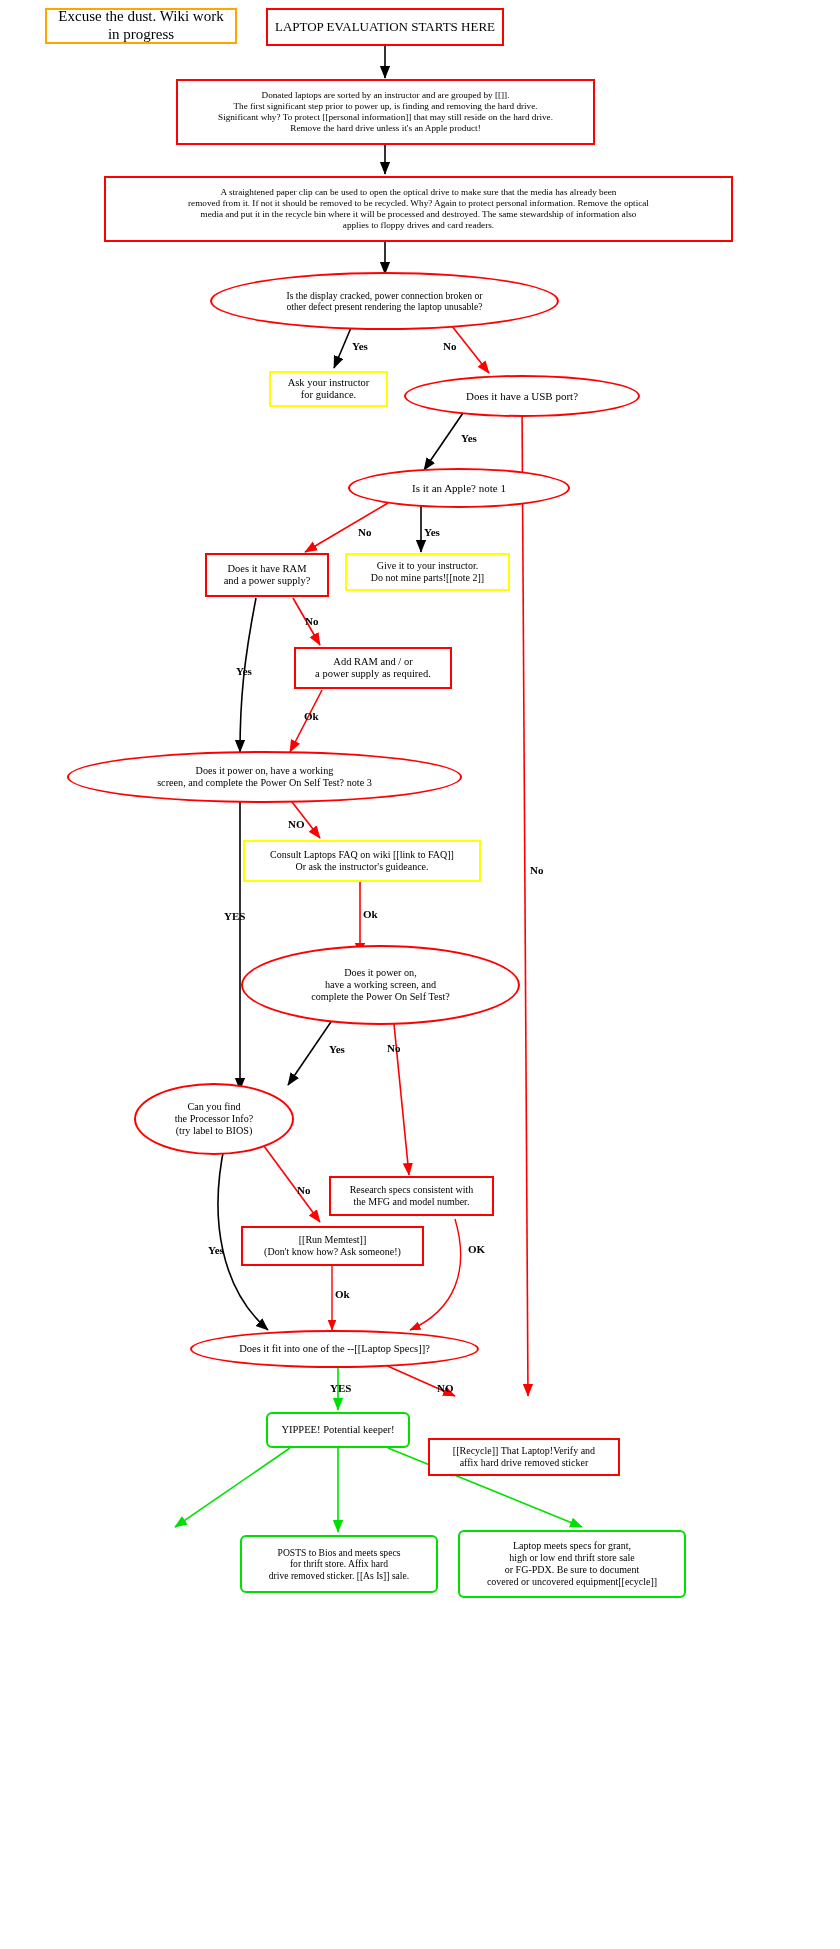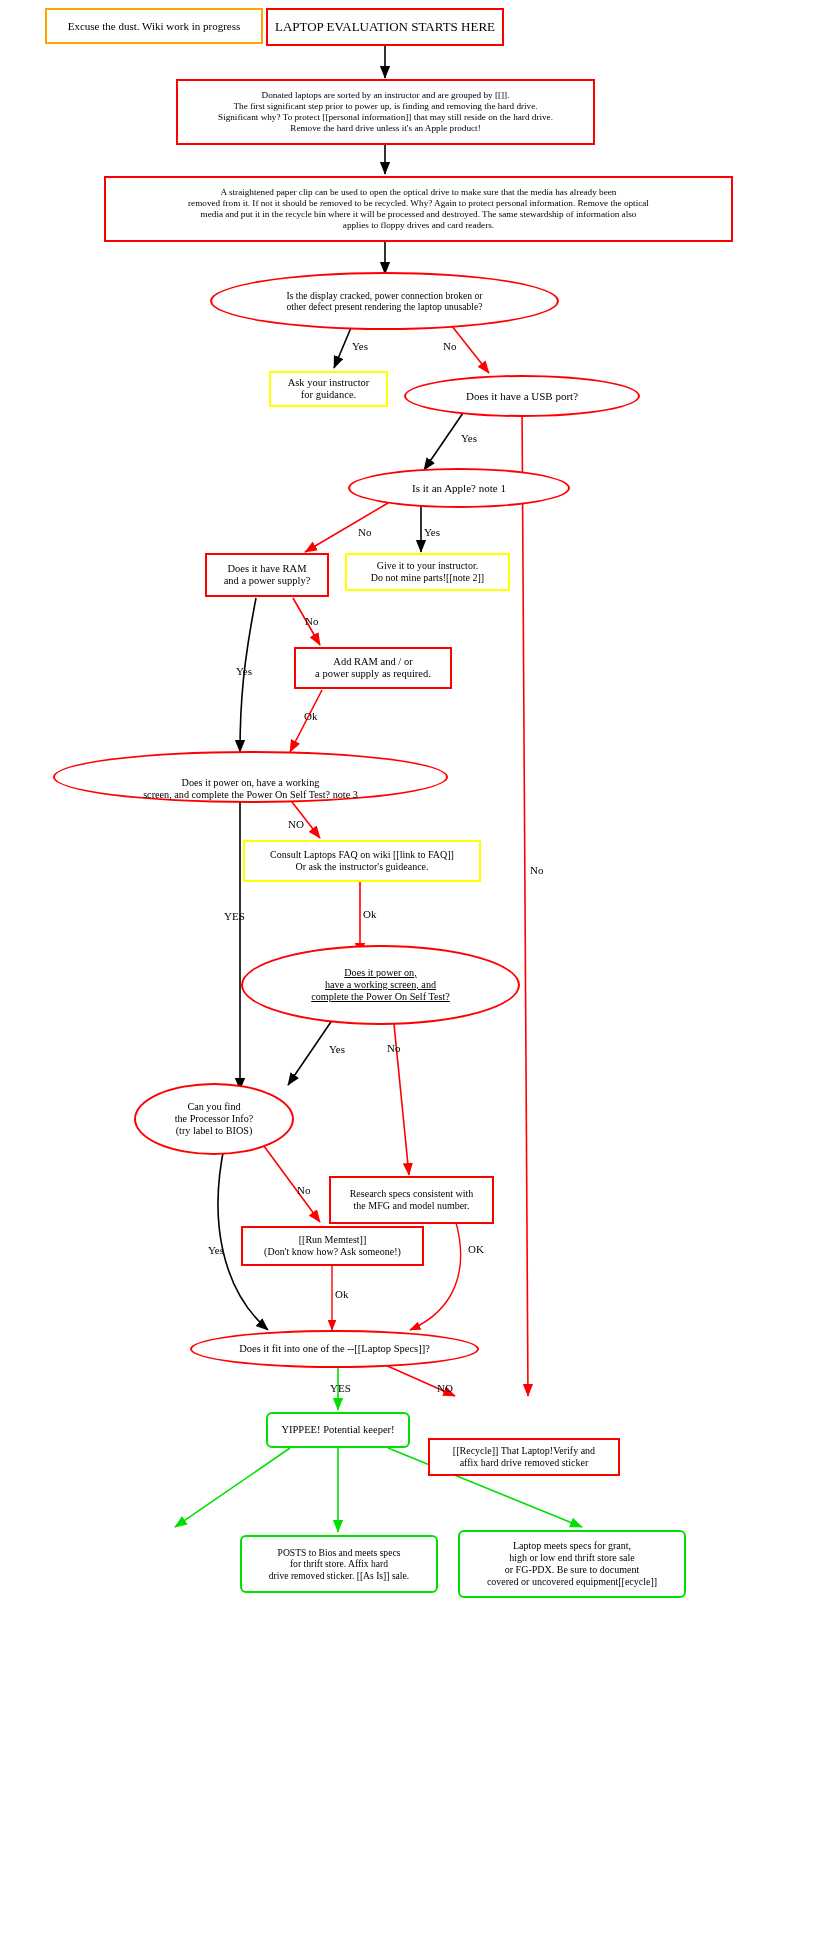--- a/index.html
+++ b/index.html
@@ -51,20 +51,21 @@
     border: 2px solid #ff0000;
     border-radius: 50%;
   }
   .edge-label {
     position: absolute;
     color: #000000;
     font-family: "Liberation Serif", "DejaVu Serif", serif;
     font-size: 11px;
     white-space: nowrap;
     background: transparent;
+    font-weight: bold;
   }
 </style>
 </head>
 <body>
 
 <div id="canvas">
 
   <svg class="edges" viewBox="0 0 840 1949">
     <defs>
       <marker id="arrowBlack" markerWidth="9" markerHeight="9" refX="7.5" refY="3.2" orient="auto" markerUnits="strokeWidth">
@@ -124,21 +125,21 @@
 
     <path d="M383,1364 L455,1396" stroke="#ff0000" stroke-width="1.6" fill="none" marker-end="url(#arrowRed)"></path>
 
     <path d="M290,1448 L175,1527" stroke="#00e000" stroke-width="1.6" fill="none" marker-end="url(#arrowGreen)"></path>
 
     <path d="M338,1448 L338,1532" stroke="#00e000" stroke-width="1.6" fill="none" marker-end="url(#arrowGreen)"></path>
 
     <path d="M388,1448 L582,1527" stroke="#00e000" stroke-width="1.6" fill="none" marker-end="url(#arrowGreen)"></path>
   </svg>
 
-  <div class="node box orange" style="left:45px; top:8px; width:218px; height:36px; font-size:11px;">
+  <div class="node box orange" style="left:45px; top:8px; width:192px; height:36px; font-size:15px;">
     <span class="txt">Excuse the dust. Wiki work in progress</span>
   </div>
 
   <div class="node box red" style="left:266px; top:8px; width:238px; height:38px; font-size:13px;">
     <span class="txt">LAPTOP EVALUATION STARTS HERE</span>
   </div>
 
   <div class="node box red" style="left:176px; top:79px; width:419px; height:66px; font-size:9.2px;">
     <span class="txt">Donated laptops are sorted by an instructor and are grouped by [[]].
 The first significant step prior to power up, is finding and removing the hard drive.
@@ -179,43 +180,43 @@
   <div class="node box red" style="left:205px; top:553px; width:124px; height:44px; font-size:10.5px;">
     <span class="txt">Does it have RAM
 and a power supply?</span>
   </div>
 
   <div class="node box red" style="left:270px; top:647px; width:158px; height:42px; font-size:10.5px;margin-left:24px;">
     <span class="txt">Add RAM and / or
 a power supply as required.</span>
   </div>
 
-  <div class="node ellipse" style="left:53px; top:751px; width:395px; height:52px; font-size:10.2px;align-items:flex-end;">
+  <div class="node ellipse" style="left:67px; top:751px; width:395px; height:52px; font-size:10.2px;">
     <span class="txt">Does it power on, have a working
 screen, and complete the Power On Self Test? note 3</span>
   </div>
 
   <div class="node box yellow" style="left:243px; top:840px; width:238px; height:42px; font-size:10px;">
     <span class="txt">Consult Laptops FAQ on wiki [[link to FAQ]]
 Or ask the instructor's guideance.</span>
   </div>
 
-  <div class="node ellipse" style="left:241px; top:945px; width:279px; height:80px; font-size:10.2px;text-decoration:underline;">
+  <div class="node ellipse" style="left:241px; top:945px; width:279px; height:80px; font-size:10.2px;">
     <span class="txt">Does it power on,
 have a working screen, and
 complete the Power On Self Test?</span>
   </div>
 
   <div class="node ellipse" style="left:134px; top:1083px; width:160px; height:72px; font-size:10.2px;">
     <span class="txt">Can you find
 the Processor Info?
 (try label to BIOS)</span>
   </div>
 
-  <div class="node box red" style="left:329px; top:1176px; width:165px; height:48px; font-size:10px;">
+  <div class="node box red" style="left:329px; top:1176px; width:165px; height:40px; font-size:10px;">
     <span class="txt">Research specs consistent with
 the MFG and model number.</span>
   </div>
 
   <div class="node box red" style="left:241px; top:1226px; width:183px; height:40px; font-size:10px;">
     <span class="txt">[[Run Memtest]]
 (Don't know how?  Ask someone!)</span>
   </div>
 
   <div class="node ellipse" style="left:190px; top:1330px; width:289px; height:38px; font-size:10.5px;">

